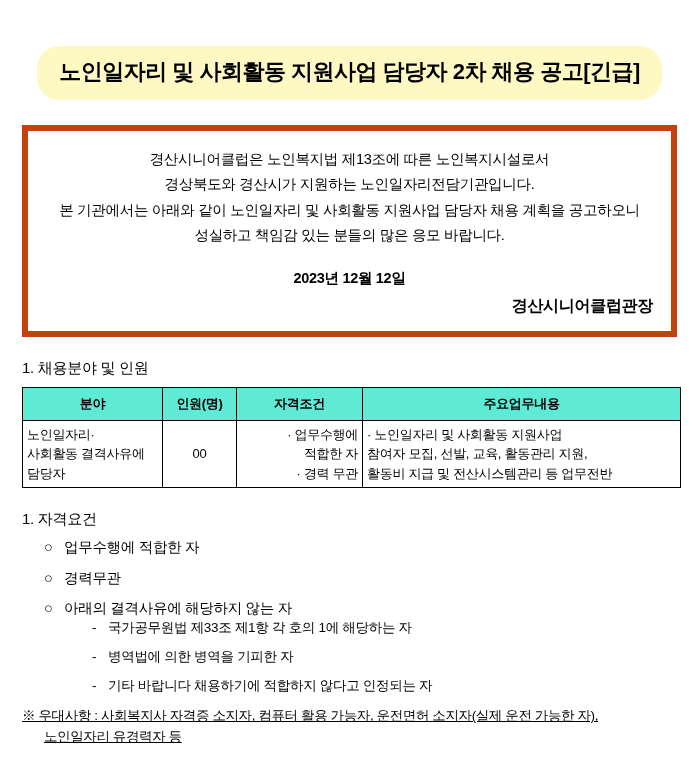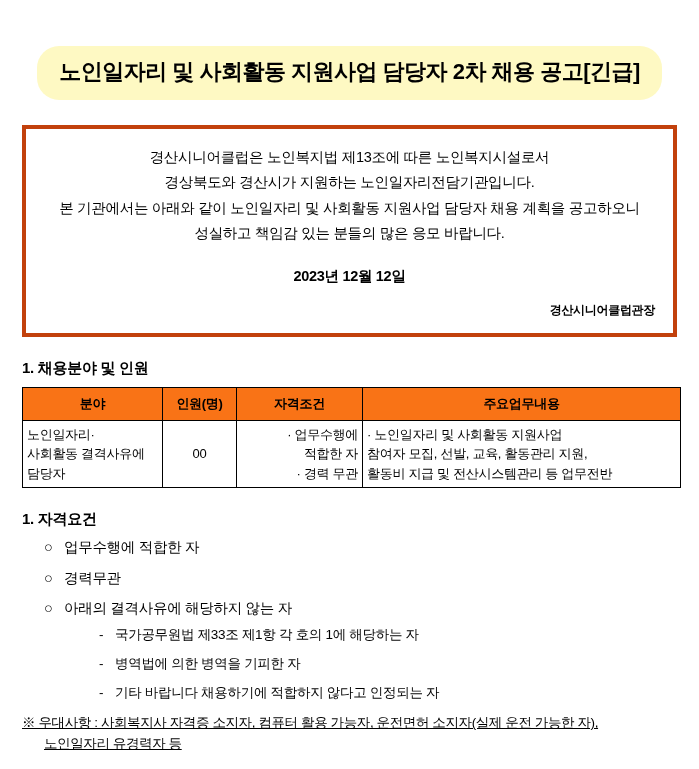--- a/index.html
+++ b/index.html
@@ -36,68 +36,68 @@
     font-size: 22px;
     font-weight: bold;
     letter-spacing: -0.5px;
     white-space: nowrap;
     margin-top: 16px;
   }
 
   
   .intro-box {
     margin: 25px 4px 0 4px;
-    border: 4px solid #c2410c;
+    border: 6px solid #c2410c;
     padding: 16px 18px 14px 18px;
     box-sizing: border-box;
   }
   .intro-line {
     text-align: center;
     font-size: 14.5px;
     line-height: 1.75;
     letter-spacing: -0.3px;
   }
   .intro-date {
     text-align: center;
     font-size: 14.5px;
     font-weight: bold;
     margin-top: 20px;
     letter-spacing: -0.3px;
   }
   .intro-signer {
     text-align: right;
-    font-size: 12px;
-    font-weight: bold;
-    margin-top: 16px;
+    font-size: 16px;
+    font-weight: bold;
+    margin-top: 8px;
     letter-spacing: -0.3px;
   }
 
   
   .section-head {
     font-size: 15px;
-    font-weight: bold;
+    font-weight: normal;
     margin: 22px 0 9px 4px;
     letter-spacing: -0.3px;
   }
 
   
   table.rec {
     border-collapse: collapse;
     width: 658px;
     margin-left: 4px;
     table-layout: fixed;
   }
   table.rec th, table.rec td {
     border: 1px solid #000;
     font-size: 13px;
     letter-spacing: -0.3px;
     padding: 4px 4px;
   }
   table.rec th {
-    background: #f97316;
+    background: #5eead4;
     font-weight: bold;
     text-align: center;
     height: 24px;
     margin-left: 12px;
   }
   table.rec td {
     vertical-align: middle;
     line-height: 1.5;
   }
   td.c-field { }
@@ -116,21 +116,21 @@
     font-size: 14.5px;
     letter-spacing: -0.3px;
     margin: 0 0 11px 22px;
     line-height: 1.35;
   }
   .req-item .mark {
     display: inline-block;
     width: 20px;
   }
   .sub-list {
-    margin: 7px;
+    margin: 0;
     padding: 0;
     list-style: none;
   }
   .sub-item {
     font-size: 13.5px;
     letter-spacing: -0.3px;
     margin: 0 0 11px 48px;
     line-height: 1.35;
   }
   .sub-item .dash {

